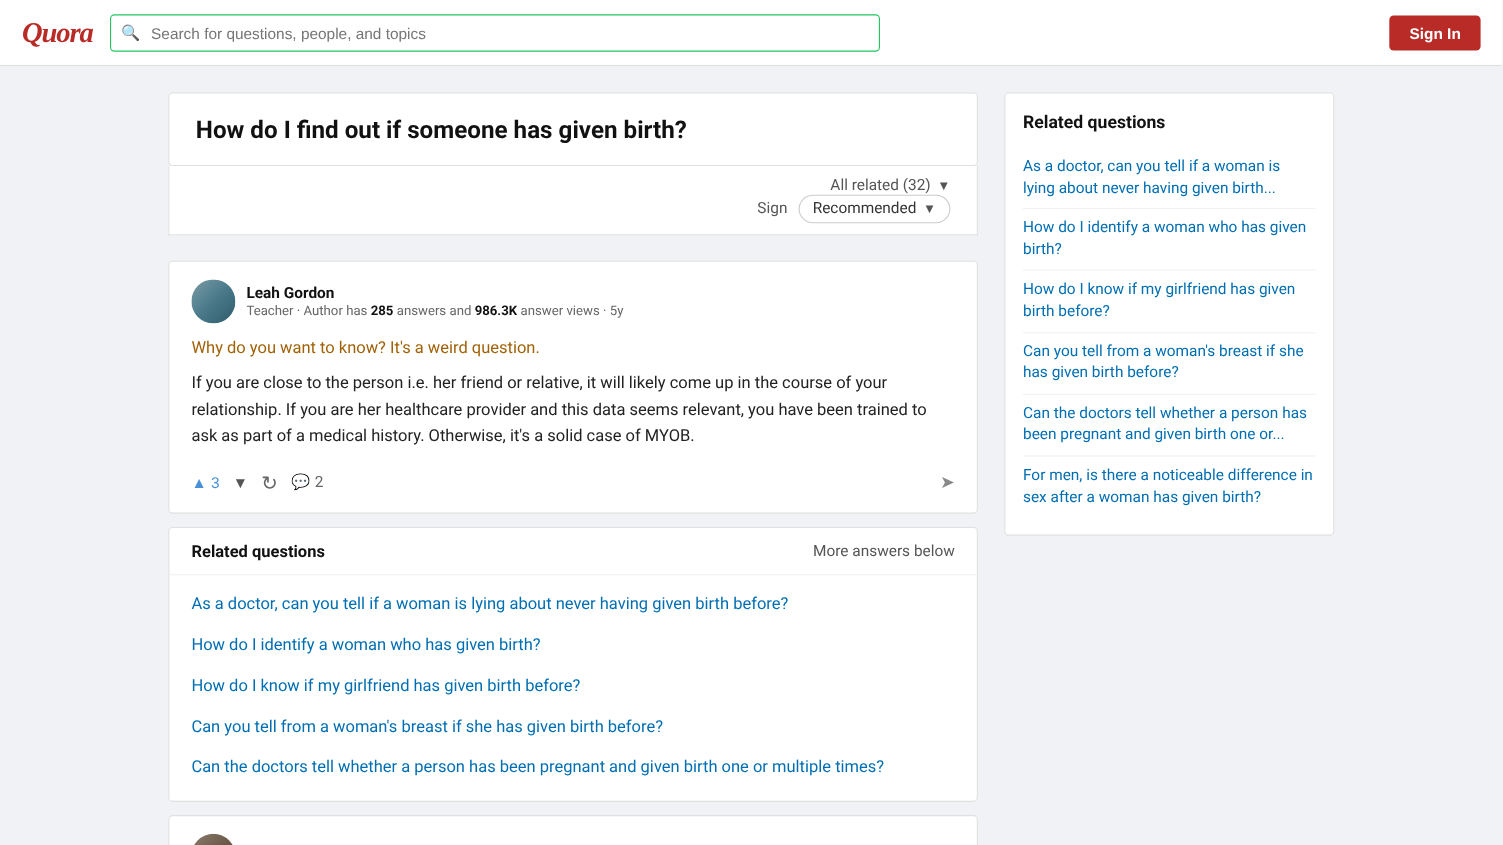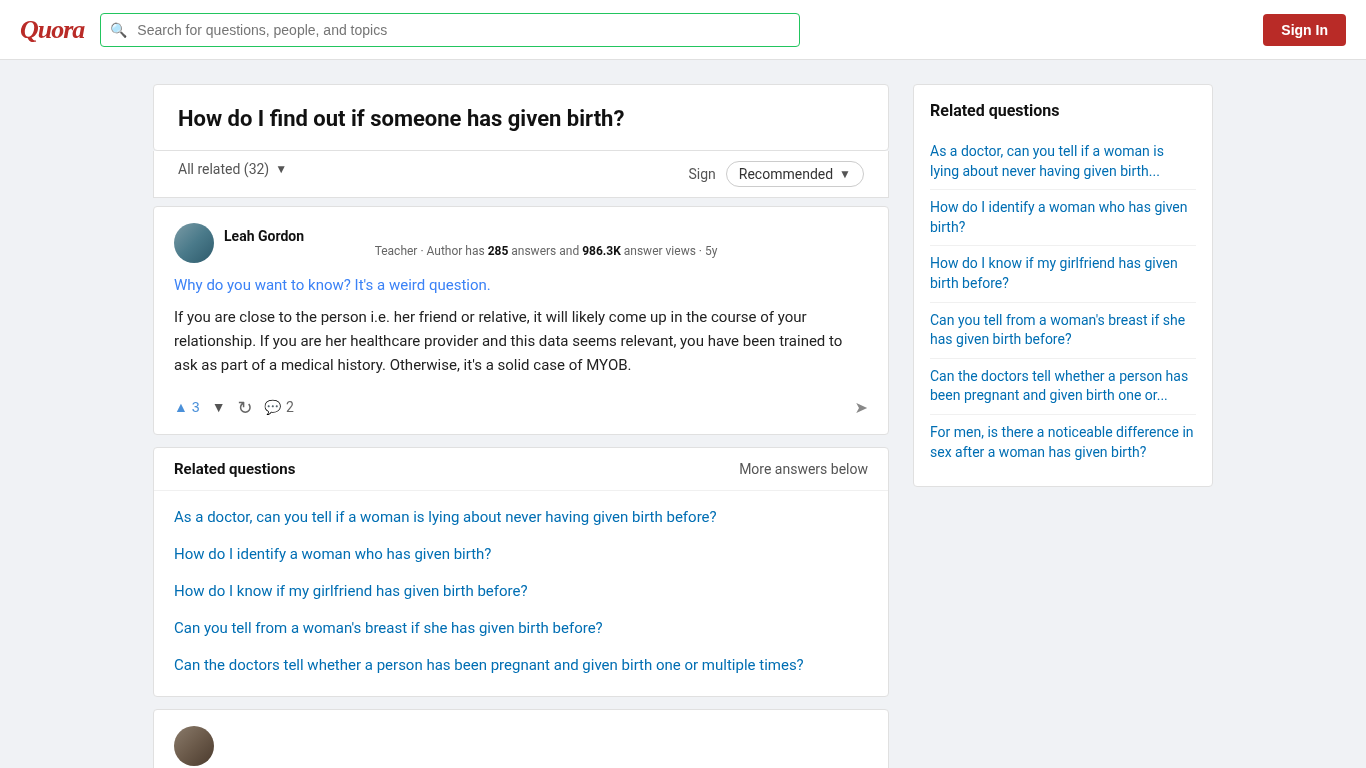--- a/index.html
+++ b/index.html
@@ -94,23 +94,24 @@
       line-height: 1.3;
     }
 
     
     .filter-bar {
       background: #fff;
       border: 1px solid #e0e0e0;
       border-top: none;
       padding: 10px 24px;
       display: flex;
-      align-items: flex-start;
+      align-items: flex-end;
       justify-content: space-between;
-      margin-bottom: 8px;
+      margin-bottom: 23px;
+      flex-direction: column;
     }
     .all-related {
       display: flex;
       align-items: center;
       gap: 6px;
       font-size: 14px;
       color: #555;
       cursor: pointer;
     }
     .sort-area {
@@ -168,27 +169,26 @@
     }
     .author-info { flex: 1; }
     .author-name {
       font-size: 14px;
       font-weight: 700;
       color: #111;
     }
     .author-meta {
       font-size: 12px;
       color: #666;
-      text-align: center;
     }
     .author-meta strong { color: #111; font-weight: 700; }
 
     .answer-text {
       font-size: 15px;
-      color: #3b82f6;
+      color: #a16207;
       line-height: 1.6;
       margin-bottom: 4px;
     }
     .answer-text-blue {
       font-size: 15px;
       color: #006eb3;
       line-height: 1.6;
       margin-bottom: 8px;
     }
     .answer-body {

